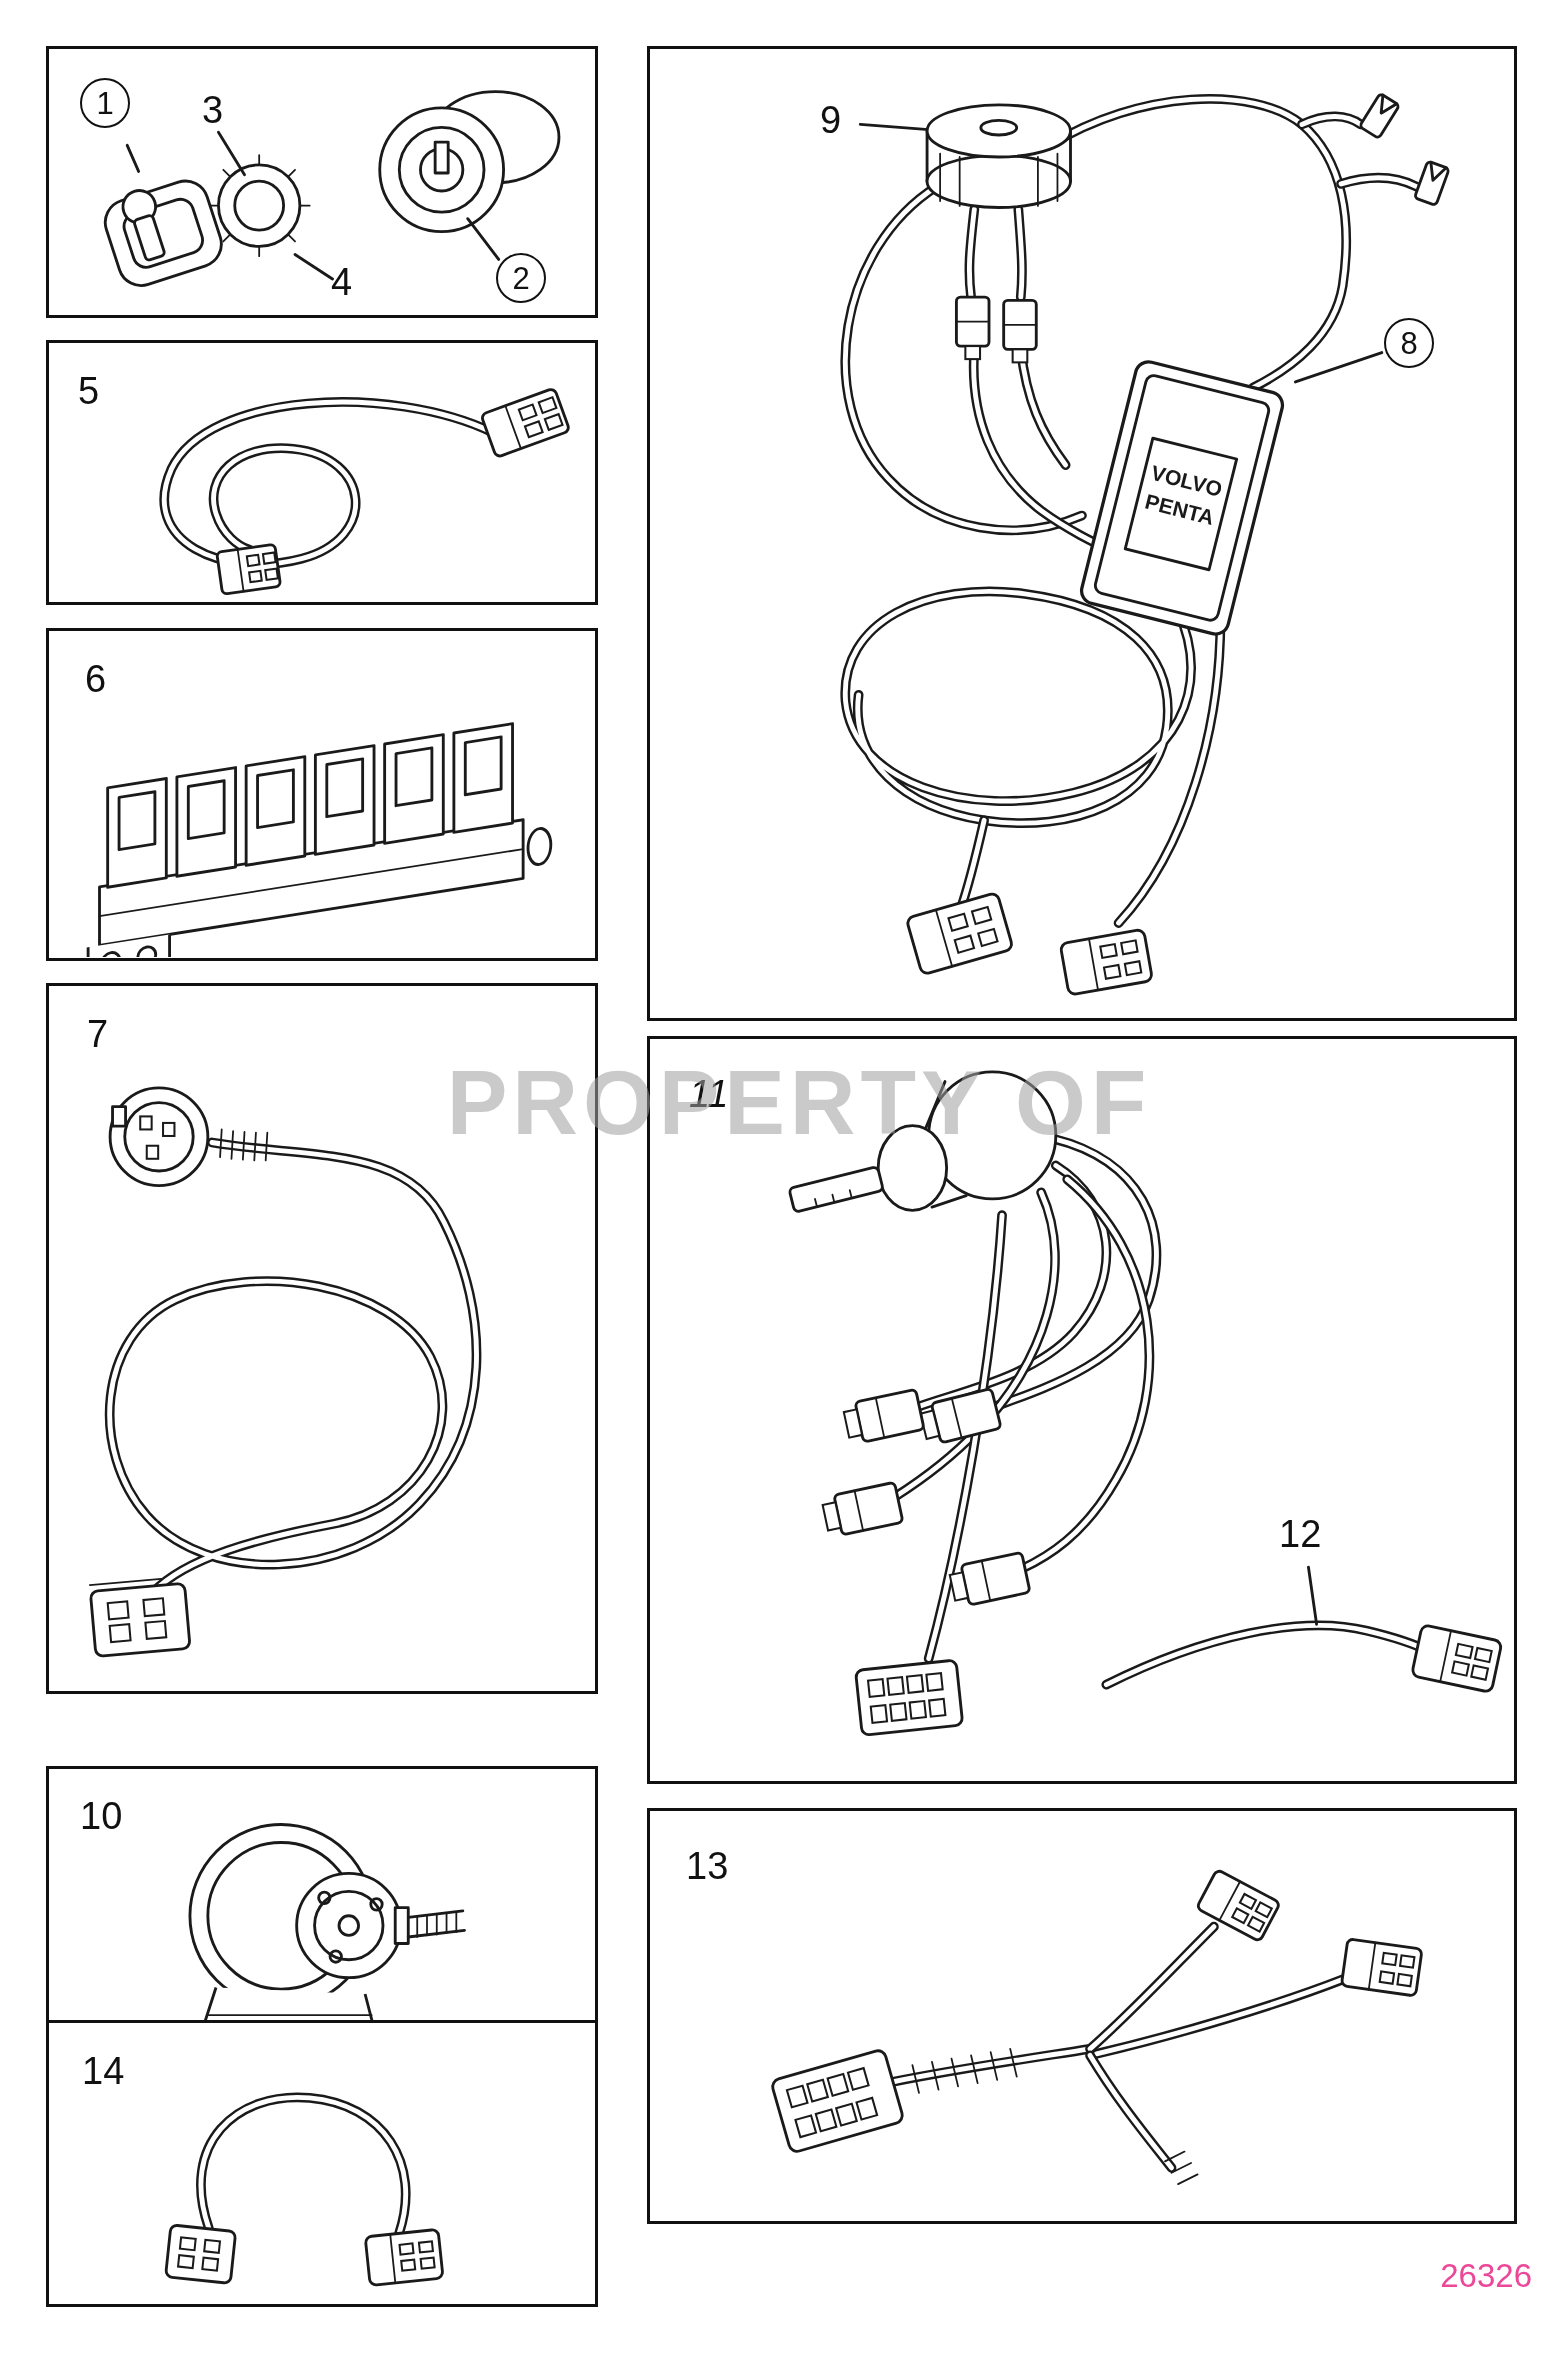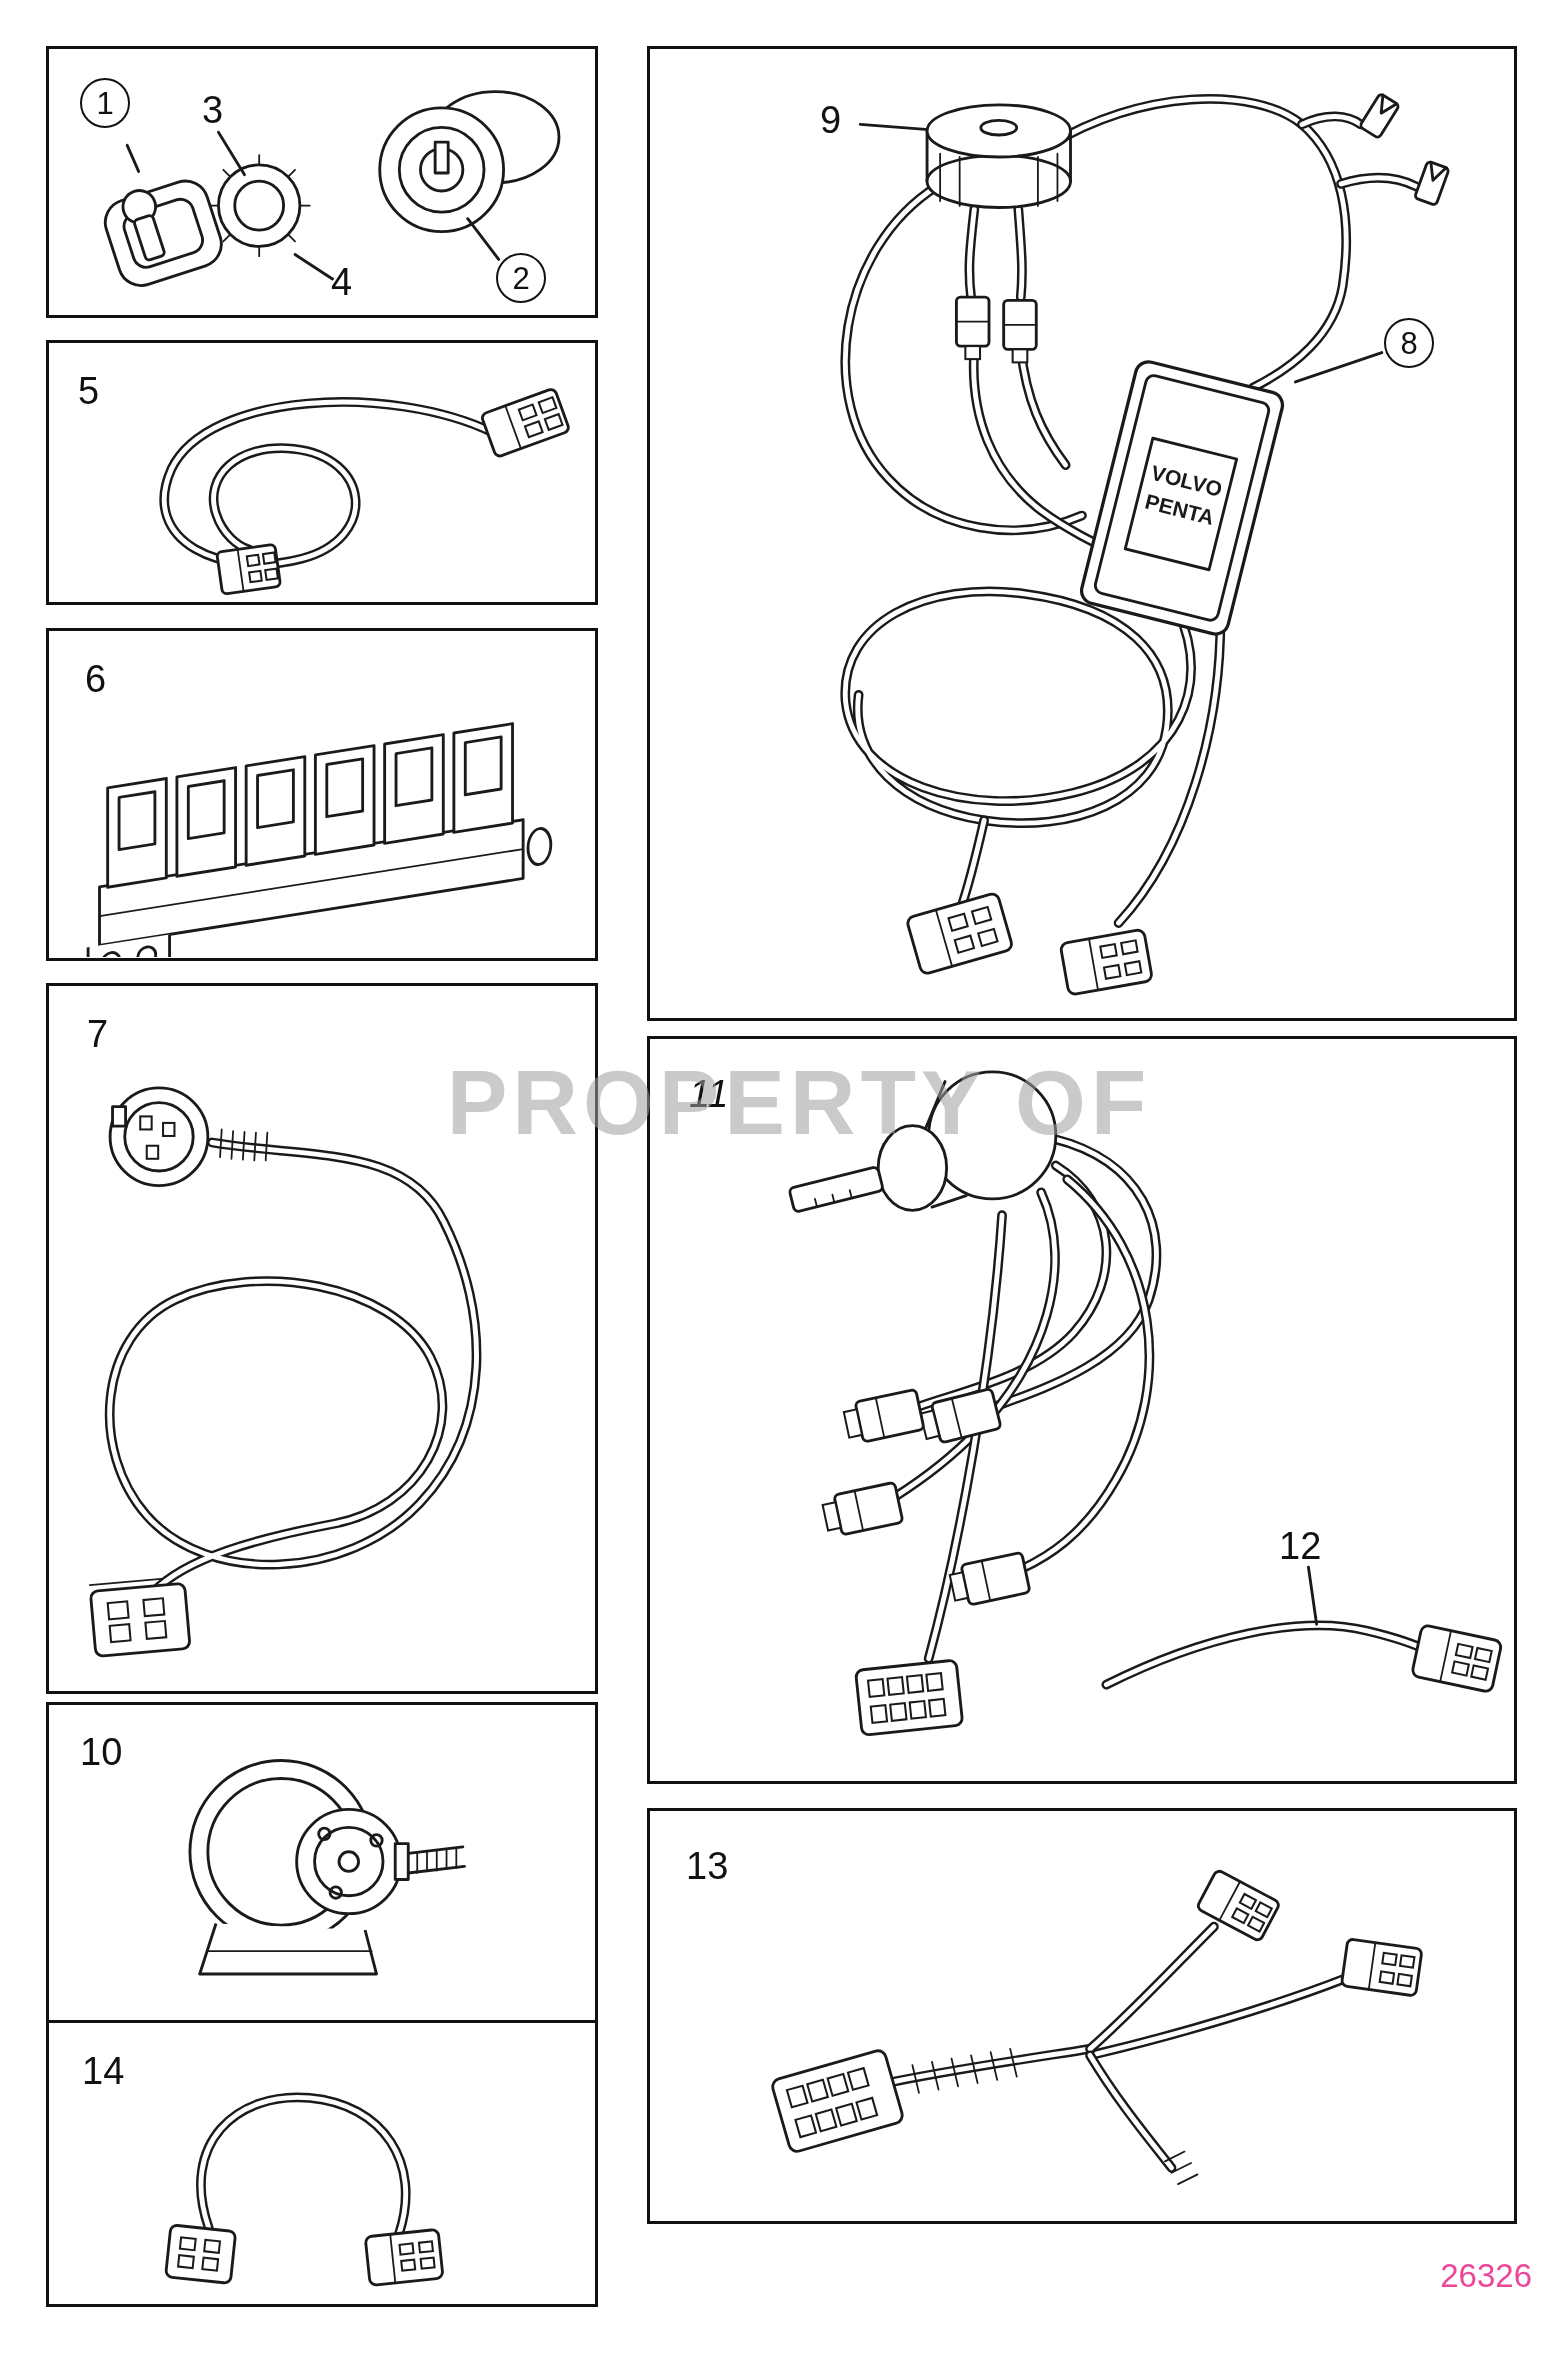--- a/index.html
+++ b/index.html
@@ -174,21 +174,21 @@
         <rect x="-38" y="-24" width="24" height="20" class="pin"></rect>
         <rect x="6" y="-24" width="24" height="20" class="pin"></rect>
         <rect x="-38" y="4" width="24" height="20" class="pin"></rect>
         <rect x="6" y="4" width="24" height="20" class="pin"></rect>
         <line x1="-58" y1="-48" x2="30" y2="-48" class="thin"></line>
       </g>
     </svg>
     <span class="callout" style="left:38px; top:29px;">7</span>
   </div>
 
-  <div class="panel" style="left:46px; top:1702px; width:552px; height:338px;">
+  <div class="panel" style="left:46px; top:1766px; width:552px; height:338px;">
     <svg width="545" height="296" viewBox="0 0 669 363">
       <g>
         <circle cx="285" cy="180" r="112" class="lnf"></circle>
         <circle cx="285" cy="180" r="90" class="ln"></circle>
         <path d="M 205 268 L 185 330 L 402 330 L 388 276" class="lnf"></path>
         <line x1="196" y1="302" x2="396" y2="302" class="thin"></line>
         <circle cx="368" cy="192" r="64" class="lnf"></circle>
         <circle cx="368" cy="192" r="42" class="ln"></circle>
         <circle cx="368" cy="192" r="12" class="ln"></circle>
         <circle cx="338" cy="158" r="7" class="ln"></circle>
@@ -409,21 +409,21 @@
         <rect x="-50" y="-32" width="100" height="64" rx="9" class="lnf"></rect>
         <line x1="-14" y1="-32" x2="-14" y2="32" class="thin"></line>
         <rect x="-2" y="-18" width="18" height="14" class="pin"></rect>
         <rect x="22" y="-18" width="18" height="14" class="pin"></rect>
         <rect x="-2" y="4" width="18" height="14" class="pin"></rect>
         <rect x="22" y="4" width="18" height="14" class="pin"></rect>
       </g>
       <line x1="808" y1="648" x2="818" y2="718" class="ln"></line>
     </svg>
     <span class="callout" style="left:39px; top:36px;font-style:italic;">11</span>
-    <span class="callout" style="left:629px; top:488px;">12</span>
+    <span class="callout" style="left:629px; top:476px;">12</span>
   </div>
 
   <div class="panel" style="left:647px; top:1808px; width:870px; height:416px;text-align:center;">
     <svg width="863" height="409" viewBox="0 0 1059 502">
       <defs>
         <path id="c13a" d="M 300 332 C 380 316 450 306 540 292"></path>
         <path id="c13b" d="M 540 292 C 590 248 644 190 692 142"></path>
         <path id="c13c" d="M 548 298 C 650 274 770 238 852 206"></path>
         <path id="c13d" d="M 540 300 C 575 358 612 402 640 438"></path>
       </defs>

